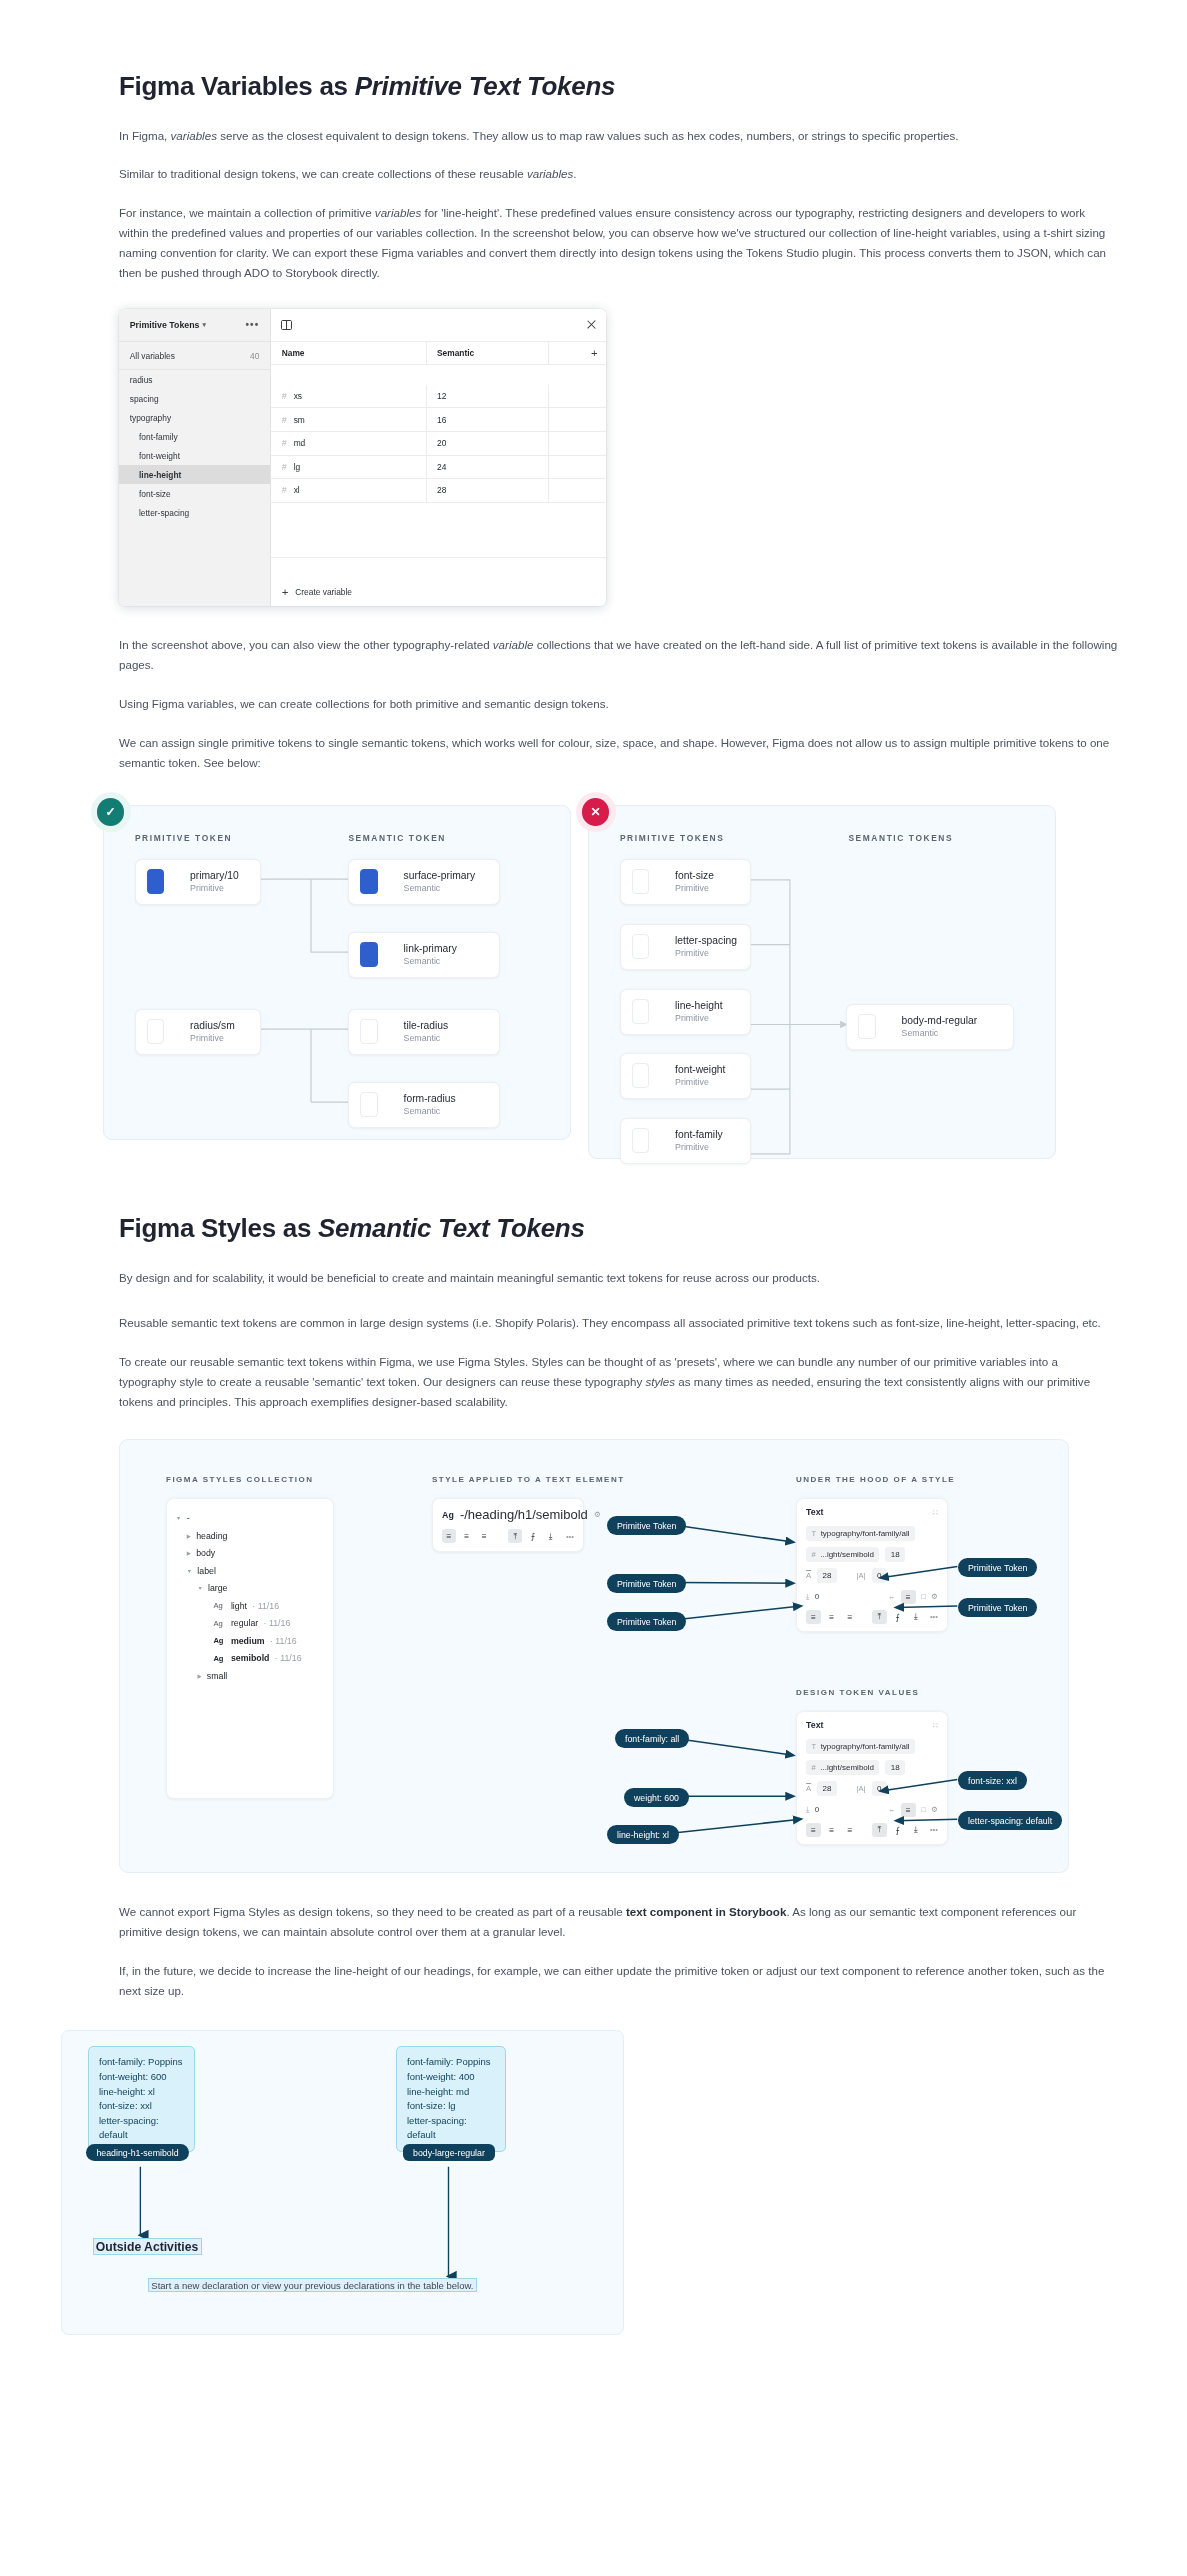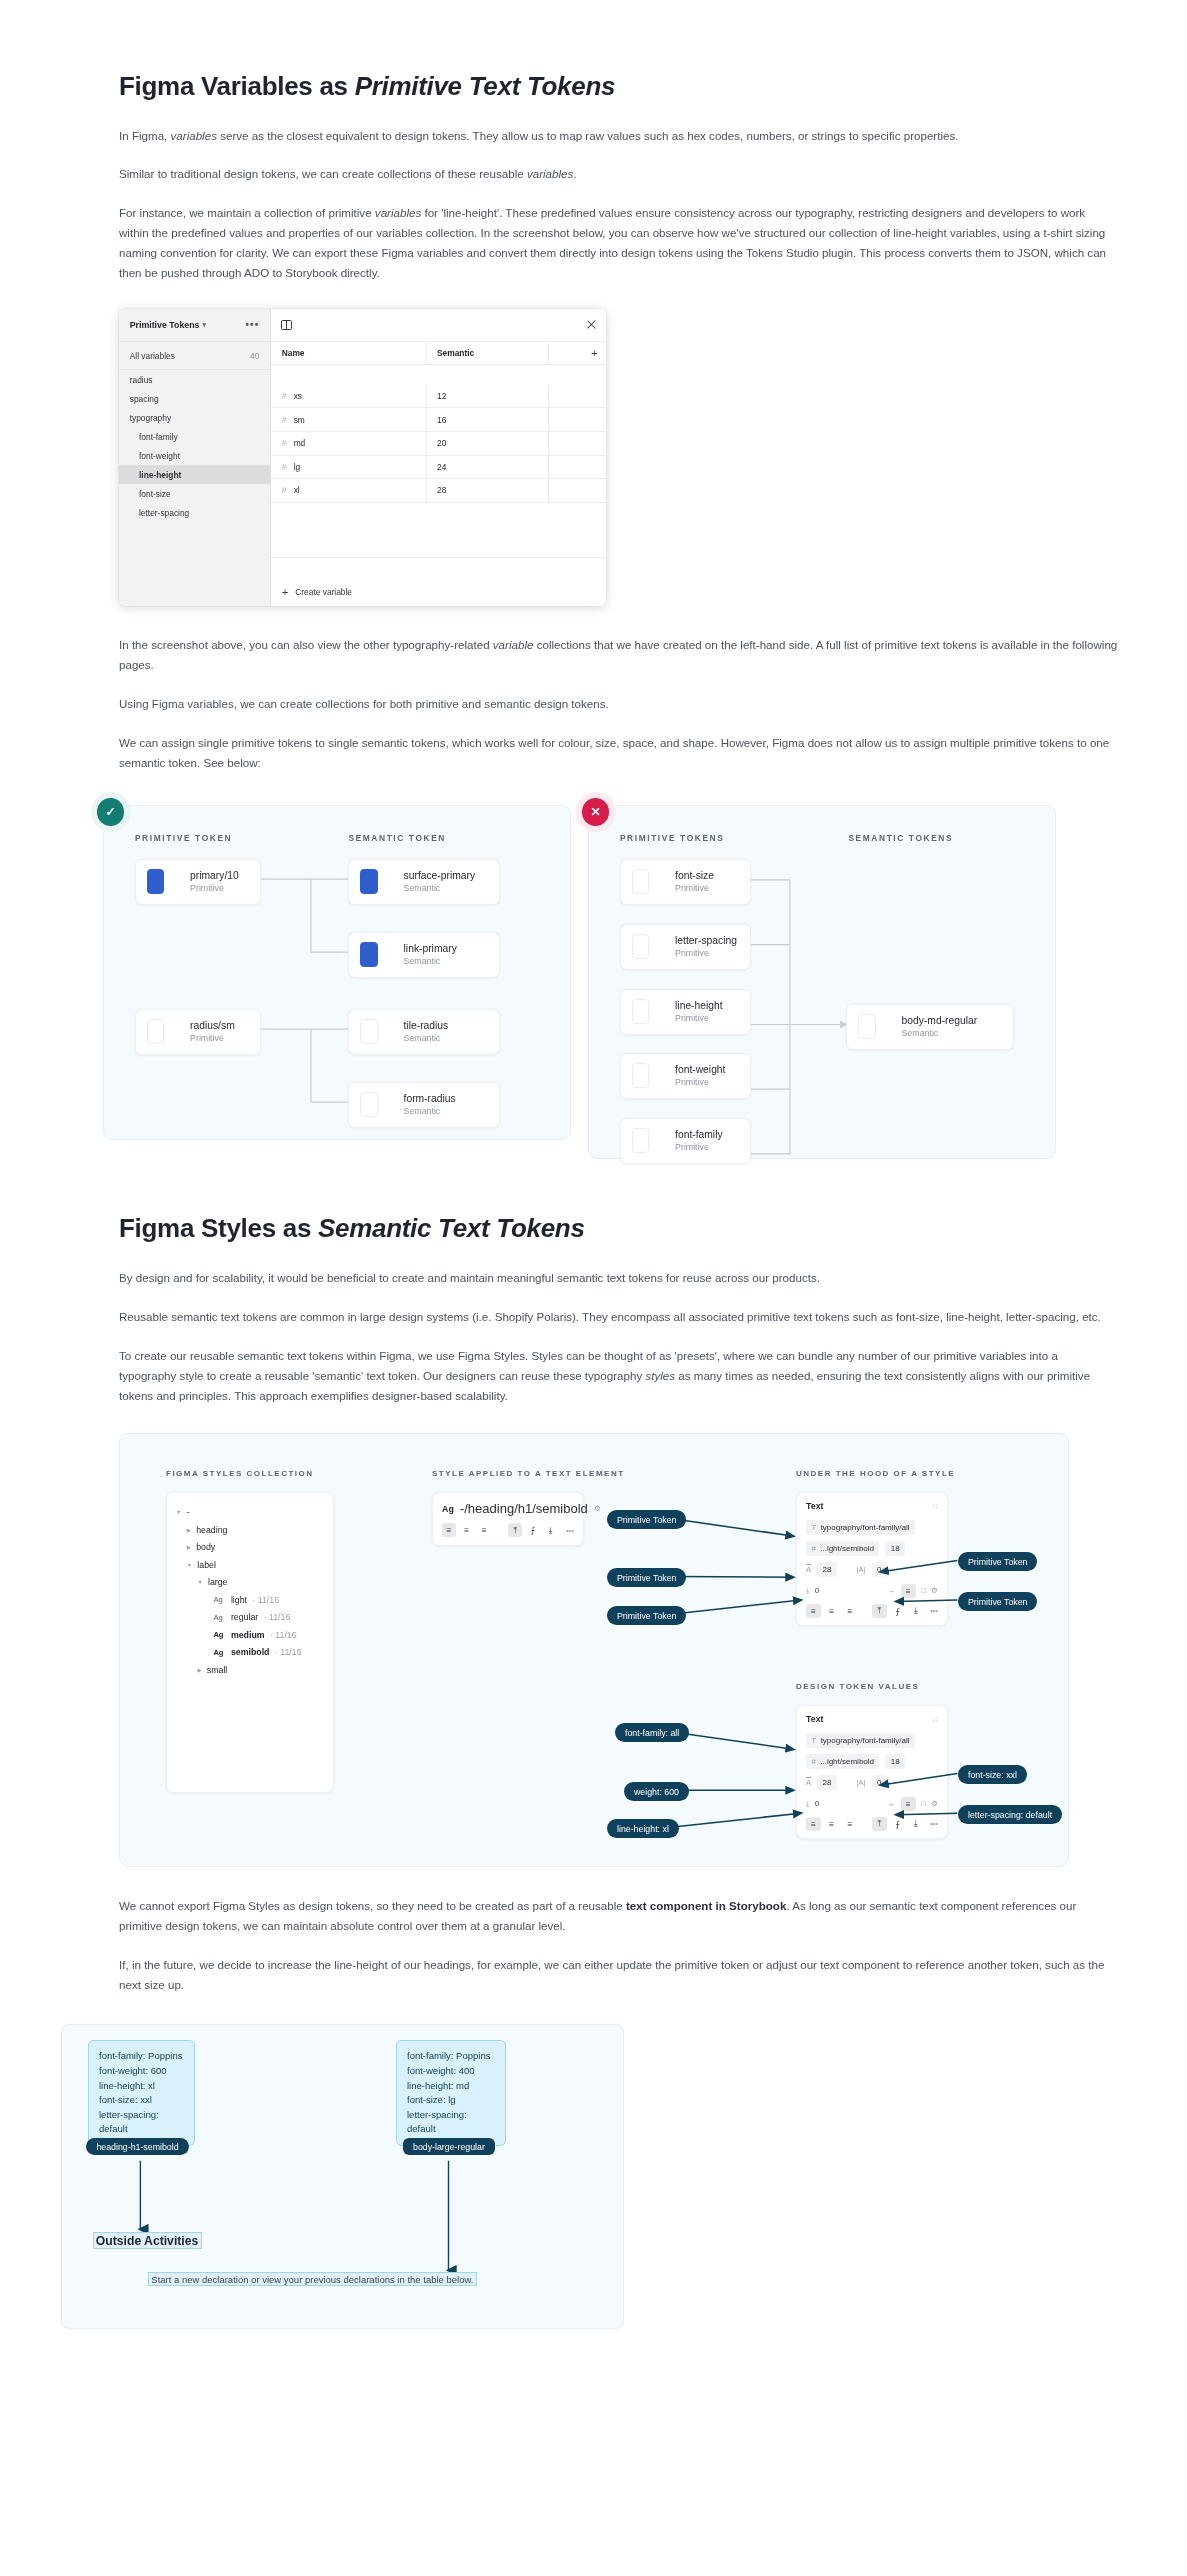--- a/index.html
+++ b/index.html
@@ -461,21 +461,21 @@
           </div>
       </div>
     </div>
   </div>
 
   <div class="col" style="margin-top:53px;">
     <h1 class="sec-title">
       <span>Figma Styles as </span><em>Semantic Text Tokens</em>
     </h1>
     <p class="body" style="margin-top:23.6px;">By design and for scalability, it would be beneficial to create and maintain meaningful semantic text tokens for reuse across our products.</p>
-    <p class="body" style="margin-top:19px;">Reusable semantic text tokens are common in large design systems (i.e. Shopify Polaris). They encompass all associated primitive text tokens such as font-size, line-height, letter-spacing, etc.</p>
+    <p class="body" style="margin-top:25px;">Reusable semantic text tokens are common in large design systems (i.e. Shopify Polaris). They encompass all associated primitive text tokens such as font-size, line-height, letter-spacing, etc.</p>
     <p class="body" style="margin-top:19px;">
       <span>To create our reusable semantic text tokens within Figma, we use Figma Styles. Styles can be thought of as 'presets', where we can bundle any number of our primitive variables into a typography style to create a reusable 'semantic' text token. Our designers can reuse these typography </span><em>styles</em><span> as many times as needed, ensuring the text consistently aligns with our primitive tokens and principles. This approach exemplifies designer-based scalability.</span>
     </p>
   </div>
 
   <div style="margin-top:27.4px;">
     <div class="styles-box">
 
       <div class="sb-head" style="left:46px;top:35px;">FIGMA STYLES COLLECTION</div>
       <div class="sb-head" style="left:312px;top:35px;">STYLE APPLIED TO A TEXT ELEMENT</div>

